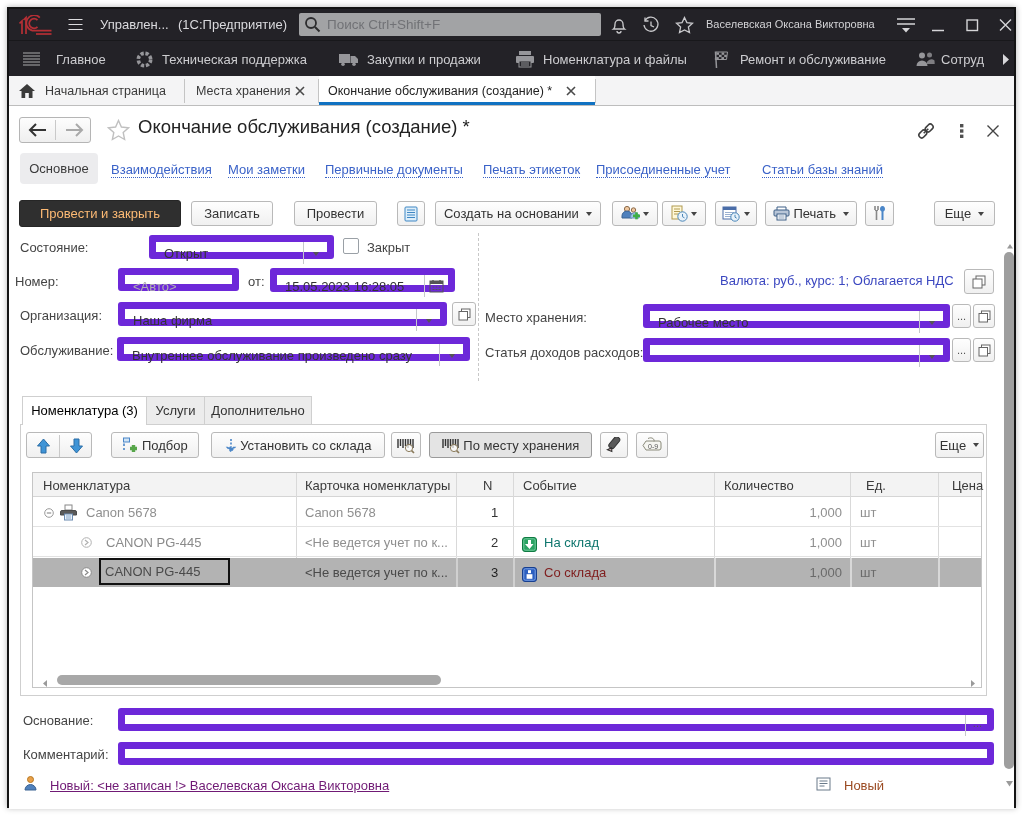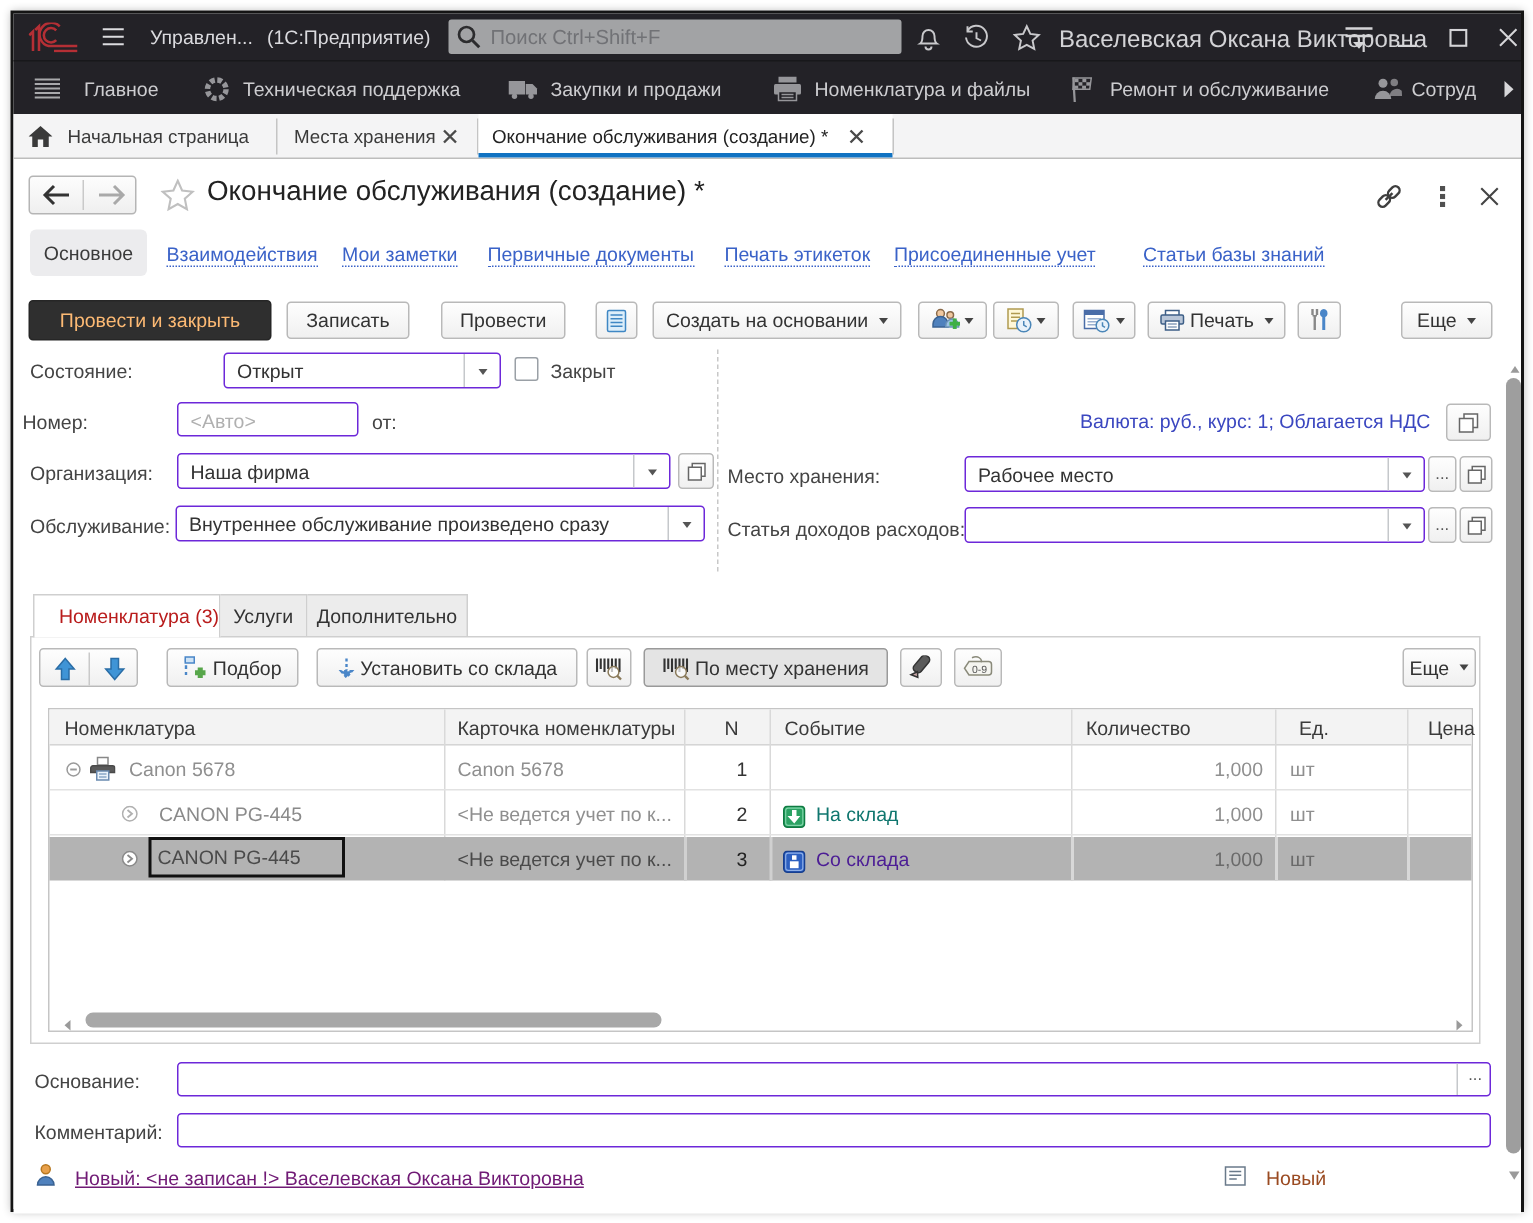--- a/index.html
+++ b/index.html
@@ -8,21 +8,21 @@
 .abs { position:absolute; }
 
 #titlebar { position:absolute; left:0; top:0; width:100%; height:31px; background:#232227; }
 #menubar { position:absolute; left:0; top:31px; width:100%; height:36px; background:#232227; border-top:1px solid #18181b; }
 .mitem { position:absolute; top:0; height:36px; display:flex; align-items:center; color:#cdcdd0; font-size:13px; }
 #tabbar { position:absolute; left:0; top:67px; width:100%; height:30px; background:#f4f4f5; border-bottom:1px solid #bdbdbd; }
 .tab { position:absolute; top:0; height:29px; display:flex; align-items:center; color:#3a3a3a; font-size:12.5px; }
 
 #form { position:absolute; left:0; top:97px; width:100%; height:703px; background:#fff; }
 .lbl { position:absolute; color:#444; font-size:13px; white-space:nowrap; }
-.inp { position:absolute; border:1px solid #6d28d9; border-radius:3px; background:#fff; font-size:13px; color:#333; }
+.inp { position:absolute; border:7px solid #6d28d9; border-radius:3px; background:#fff; font-size:13px; color:#333; }
 .btn { position:absolute; border:1px solid #b9b9b9; border-radius:3px; background:linear-gradient(#fefefe,#f0f0f0); color:#333; font-size:13px; display:flex; align-items:center; justify-content:center; white-space:nowrap; }
 .link { color:#3b53c8; text-decoration:underline; font-size:13px; }
 .navlink { color:#3a62c8; font-size:13px; text-decoration:none; border-bottom:1px dotted #3a62c8; }
 .caret { display:inline-block; width:0; height:0; border-left:3.5px solid transparent; border-right:3.5px solid transparent; border-top:4px solid #444; }
 </style>
 </head>
 <body>
 <div id="win">
   <div id="titlebar">
 
@@ -62,21 +62,21 @@
       <g stroke="#c9c9cc" fill="none" stroke-width="1.3">
         <path d="M3 4.5 A7 7 0 1 1 2 9"></path>
         <path d="M3 1.5 L3 5 L6.5 5"></path>
         <path d="M9 5.5 L9 9.5 L12 11"></path>
       </g>
     </svg>
 
     <svg class="abs" style="left:666px;top:7px" width="19" height="18" viewBox="0 0 19 18">
       <path d="M9.5 1.5 L11.9 6.6 L17.5 7.3 L13.4 11.1 L14.5 16.6 L9.5 13.9 L4.5 16.6 L5.6 11.1 L1.5 7.3 L7.1 6.6 Z" fill="none" stroke="#c9c9cc" stroke-width="1.3"></path>
     </svg>
-    <div class="abs" style="left:697px;top:9px;color:#d3d3d6;font-size:16px">Васелевская Оксана Викторовна</div>
+    <div class="abs" style="left:697px;top:9px;color:#d3d3d6;font-size:11px">Васелевская Оксана Викторовна</div>
 
     <svg class="abs" style="left:887px;top:8px" width="20" height="16" viewBox="0 0 20 16">
       <g stroke="#d5d5d8" stroke-width="1.6">
           <path d="M1 2h18M1 7h18"></path>
         </g>
       <path d="M6 11 L14 11 L10 15.5 Z" fill="#d5d5d8"></path>
     </svg>
 
     <svg class="abs" style="left:922px;top:8px" width="15" height="16" viewBox="0 0 15 16">
         <path d="M1 13.5h12" stroke="#d5d5d8" stroke-width="1.5"></path>
@@ -270,20 +270,30 @@
       <span class="caret abs" style="right:8px;top:10px;border-top-color:#555"></span>
     </div>
     <div class="abs" style="left:334px;top:132px;width:16px;height:16px;border:1px solid #9aa0a6;border-radius:2px;background:#fff"></div>
     <div class="lbl" style="left:358px;top:134px">Закрыт</div>
 
     <div class="lbl" style="left:6px;top:168px">Номер:</div>
     <div class="inp" style="left:109px;top:162px;width:121px;height:23px;color:#b0b0b0">
         <div style="padding:4px 0 0 8px">&lt;Авто&gt;</div>
       </div>
     <div class="lbl" style="left:239px;top:168px">от:</div>
+    <div class="inp" style="left:261px;top:162px;width:185px;height:24px">
+      <div style="padding:4px 0 0 8px">15.05.2023 16:28:05</div>
+      <div class="abs" style="right:23px;top:0;width:1px;height:22px;background:#c5c8cb"></div>
+      <svg class="abs" style="right:4px;top:4px" width="15" height="14" viewBox="0 0 15 14">
+          <rect x="1" y="2" width="13" height="11" fill="none" stroke="#555"></rect>
+          <rect x="1" y="2" width="13" height="3" fill="#555"></rect>
+          <path d="M4 1v2M11 1v2" stroke="#555" stroke-width="1.4"></path>
+          <path d="M3.5 8h2M6.5 8h2M9.5 8h2M3.5 10.5h2M6.5 10.5h2M9.5 10.5h2" stroke="#555"></path>
+        </svg>
+    </div>
     <div class="abs link" style="left:711px;top:167px;text-decoration:none;color:#3b47c0">Валюта: руб., курс: 1; Облагается НДС</div>
     <div class="btn" style="left:955px;top:163px;width:30px;height:25px">
       <svg width="14" height="14" viewBox="0 0 14 14">
           <rect x="4" y="1" width="9" height="9" fill="#fff" stroke="#666"></rect>
           <rect x="1" y="4" width="9" height="9" fill="#fff" stroke="#666"></rect>
         </svg>
     </div>
 
     <div class="lbl" style="left:11px;top:202px">Организация:</div>
     <div class="inp" style="left:109px;top:196px;width:329px;height:24px">
@@ -328,21 +338,21 @@
     </div>
     <div class="btn" style="left:943px;top:232px;width:19px;height:24px;font-size:11px;color:#555">...</div>
     <div class="btn" style="left:964px;top:232px;width:22px;height:24px">
       <svg width="13" height="13" viewBox="0 0 13 13">
           <rect x="3.5" y="1" width="8.5" height="8.5" fill="#fff" stroke="#666"></rect>
           <rect x="1" y="3.5" width="8.5" height="8.5" fill="#fff" stroke="#666"></rect>
         </svg>
     </div>
 
     <div class="abs" style="left:11px;top:318px;width:967px;height:272px;border:1px solid #cfcfcf;background:#fff"></div>
-    <div class="abs" style="left:13px;top:290px;width:125px;height:29px;border:1px solid #cfcfcf;border-bottom:none;background:#fff;color:#b91c1c;text-align:right;line-height:28px">Номенклатура (3)</div>
+    <div class="abs" style="left:13px;top:290px;width:125px;height:29px;border:1px solid #cfcfcf;border-bottom:none;background:#fff;color:#000000;text-align:center;line-height:28px">Номенклатура (3)</div>
     <div class="abs" style="left:138px;top:290px;width:58px;height:28px;border:1px solid #cfcfcf;border-left:none;border-bottom:none;background:#ececec;color:#333;text-align:center;line-height:28px">Услуги</div>
     <div class="abs" style="left:196px;top:290px;width:107px;height:28px;border:1px solid #cfcfcf;border-left:none;border-bottom:none;background:#ececec;color:#333;text-align:center;line-height:28px">Дополнительно</div>
 
     <div class="btn" style="left:17px;top:326px;width:66px;height:26px">
       <div class="abs" style="left:32px;top:2px;width:1px;height:22px;background:#c9c9c9"></div>
       <svg class="abs" style="left:9px;top:5px" width="15" height="16" viewBox="0 0 15 16">
           <path d="M7.5 1 L13.5 8 L10 8 L10 15 L5 15 L5 8 L1.5 8 Z" fill="#3f94d6" stroke="#2a6da6"></path>
         </svg>
       <svg class="abs" style="left:42px;top:5px" width="15" height="16" viewBox="0 0 15 16">
           <path d="M7.5 15 L13.5 8 L10 8 L10 1 L5 1 L5 8 L1.5 8 Z" fill="#3f94d6" stroke="#2a6da6"></path>
@@ -459,21 +469,21 @@
           </svg>
         <div class="abs" style="left:66px;top:0px;width:131px;height:27px;border:2px solid #111;line-height:24px;padding-left:4px">CANON PG-445</div>
         <div class="abs" style="left:272px;top:7px">&lt;Не ведется учет по к...</div>
         <div class="abs" style="left:458px;top:7px;color:#222">3</div>
         <svg class="abs" style="left:489px;top:9px" width="15" height="15" viewBox="0 0 15 15">
             <rect x="0.5" y="0.5" width="14" height="14" rx="2.5" fill="#2c5fc0" stroke="#173f8f"></rect>
             <rect x="1.8" y="1.8" width="11.4" height="11.4" rx="1.6" fill="none" stroke="#8fb0e8" stroke-width="0.8"></rect>
             <rect x="6" y="3.2" width="3" height="3" fill="#fff"></rect>
             <rect x="4.6" y="7.2" width="5.8" height="4.6" fill="#fff"></rect>
           </svg>
-        <div class="abs" style="left:511px;top:7px;color:#4c1d95">Со склада</div>
+        <div class="abs" style="left:511px;top:7px;color:#7f1d1d">Со склада</div>
         <div class="abs" style="left:709px;top:7px;width:100px;text-align:right;color:#6a6a6a">1,000</div>
         <div class="abs" style="left:827px;top:7px;color:#6a6a6a">шт</div>
       </div>
 
       <div class="abs" style="left:8px;top:203px;width:8px;height:9px">
         <svg width="8" height="9" viewBox="0 0 8 9">
             <path d="M6 1 L2 4.5 L6 8 Z" fill="#9a9a9a"></path>
           </svg>
       </div>
       <div class="abs" style="left:24px;top:202px;width:384px;height:10px;background:#a8a8a8;border-radius:5px"></div>

